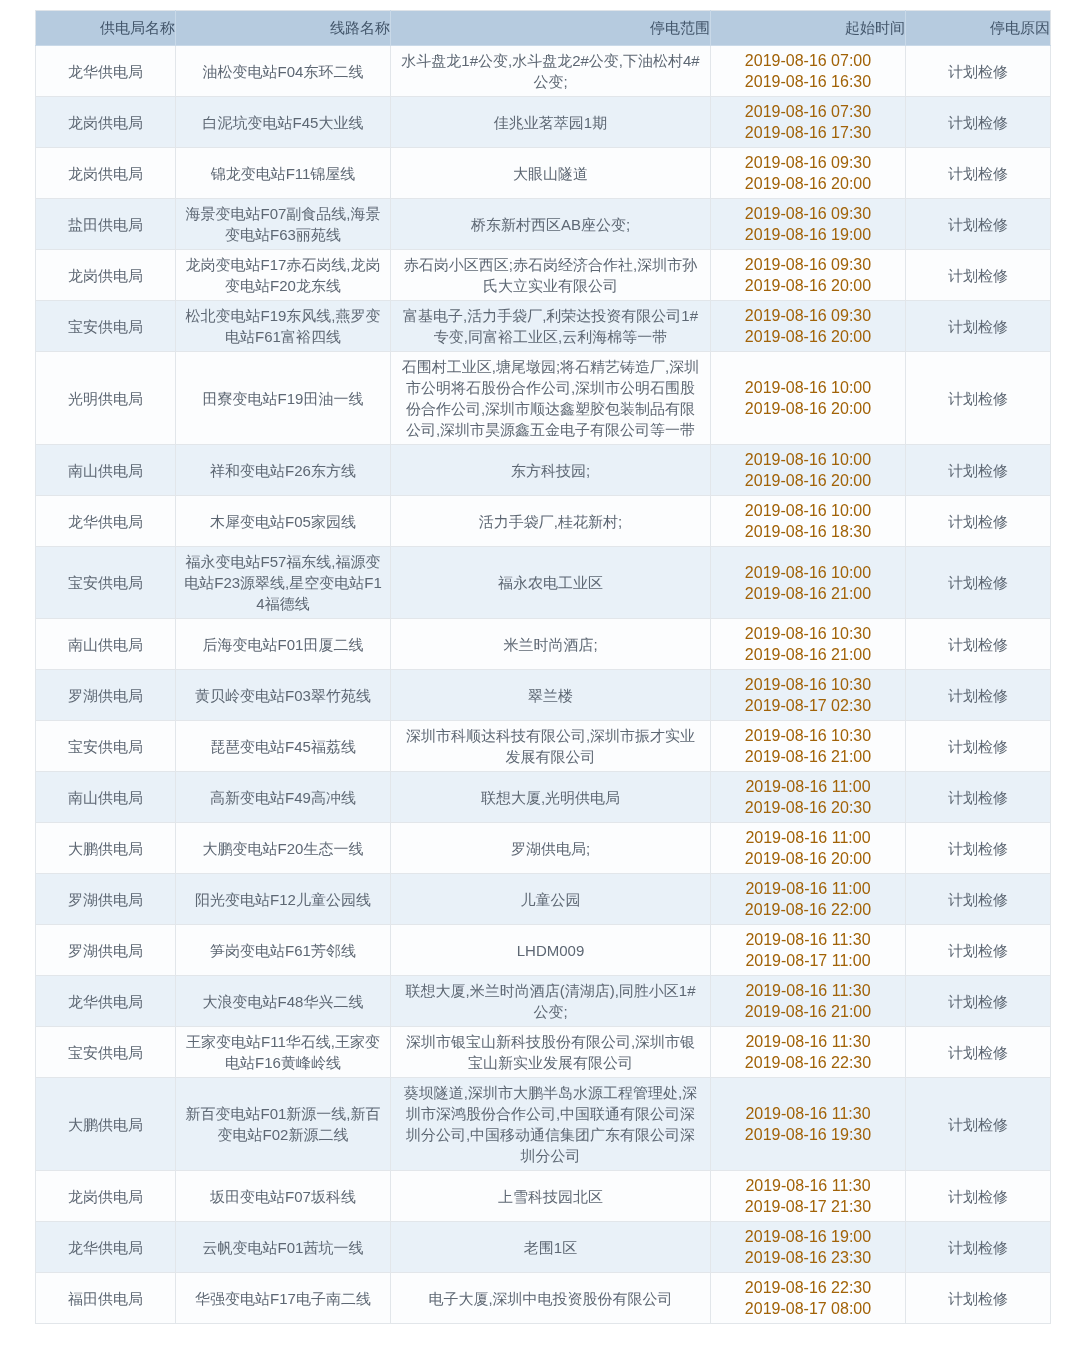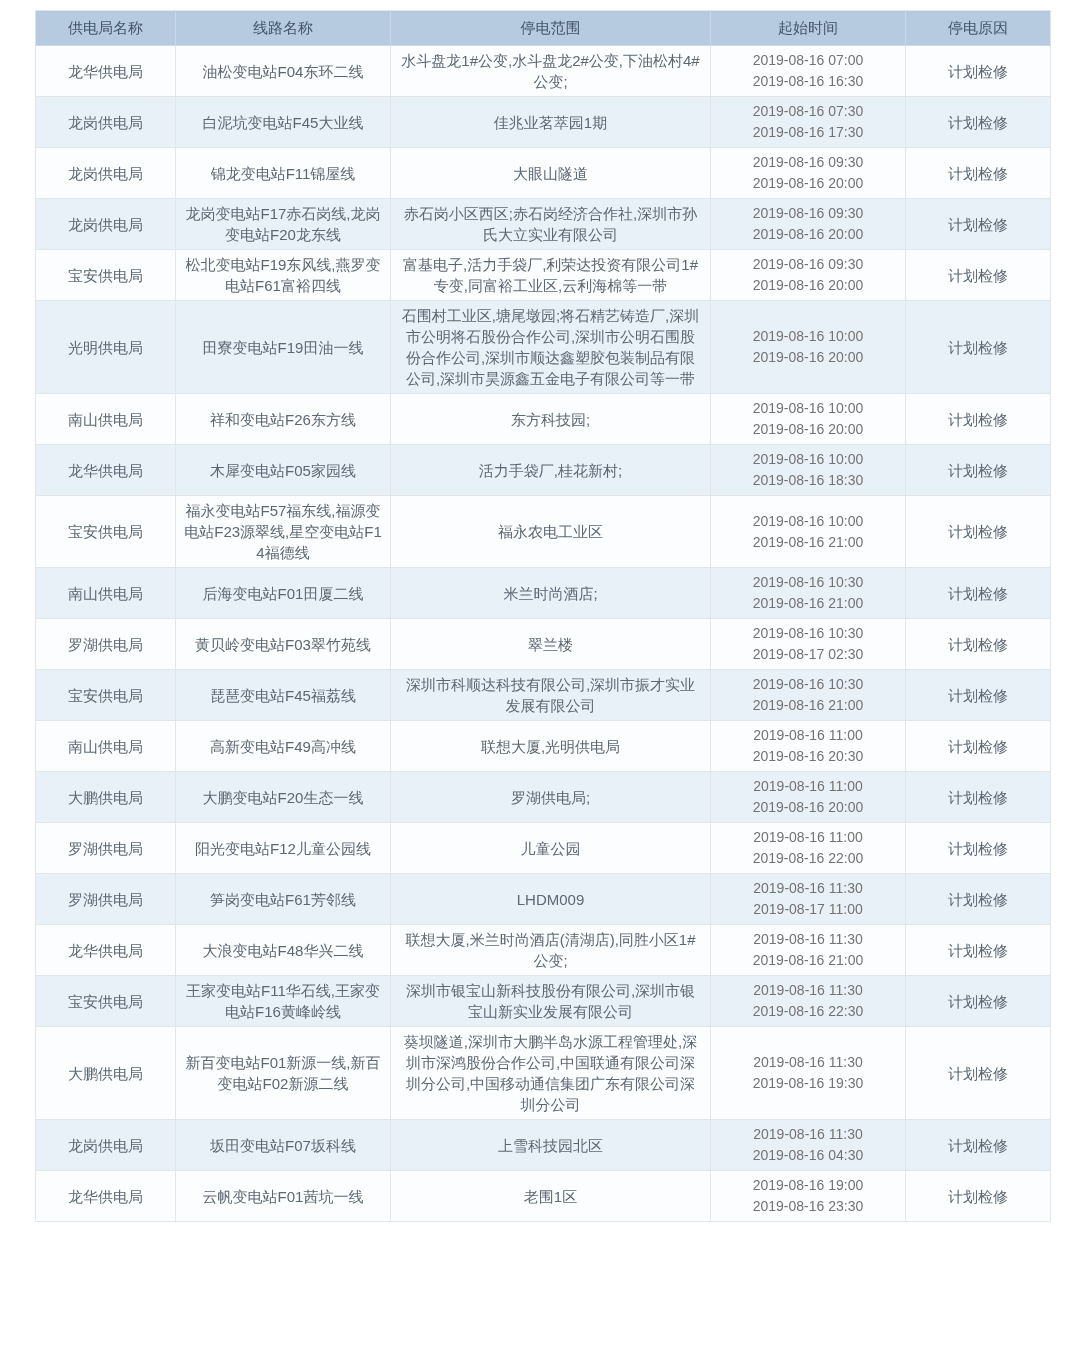--- a/index.html
+++ b/index.html
@@ -23,40 +23,40 @@
   col.c2 { width: 215px; }
   col.c3 { width: 320px; }
   col.c4 { width: 195px; }
   col.c5 { width: 145px; }
   thead th {
     background: #b6cbdf;
     color: #42556a;
     font-weight: normal;
     font-size: 15px;
     height: 35px;
-    text-align: center;
+    text-align: right;
     vertical-align: middle;
     border-left: 1px solid #c9d9e8;
     border-bottom: 1px solid #c9d9e8;
   }
   thead th:first-child { border-left: none; }
   tbody td {
     font-size: 15px;
     color: #5d6773;
     text-align: center;
     vertical-align: middle;
     height: 48px;
     padding: 4px 8px;
     line-height: 21px;
     border: 1px solid #e2e6ea;
     word-break: break-all;
     background: #fcfdfe;
   }
   tbody tr:nth-child(even) td { background: #e9f1f8; }
-  td.c-time { font-size: 14px; color: #737373; }
+  td.c-time { font-size: 16px; color: #a16207; }
   td.c-time .time-line { white-space: nowrap; }
 </style>
 </head>
 <body>
 
 <table class="outage">
   <colgroup>
     <col class="c1">
       <col class="c2">
       <col class="c3">
@@ -97,20 +97,30 @@
     <td class="c-bureau">龙岗供电局</td>
     <td class="c-line">锦龙变电站F11锦屋线</td>
     <td class="c-scope">大眼山隧道</td>
     <td class="c-time">
       <div class="time-line">2019-08-16 09:30</div>
       <div class="time-line">2019-08-16 20:00</div>
     </td>
     <td class="c-reason">计划检修</td>
   </tr>
       <tr>
+    <td class="c-bureau">盐田供电局</td>
+    <td class="c-line">海景变电站F07副食品线,海景变电站F63丽苑线</td>
+    <td class="c-scope">桥东新村西区AB座公变;</td>
+    <td class="c-time">
+      <div class="time-line">2019-08-16 09:30</div>
+      <div class="time-line">2019-08-16 19:00</div>
+    </td>
+    <td class="c-reason">计划检修</td>
+  </tr>
+      <tr>
     <td class="c-bureau">龙岗供电局</td>
     <td class="c-line">龙岗变电站F17赤石岗线,龙岗变电站F20龙东线</td>
     <td class="c-scope">赤石岗小区西区;赤石岗经济合作社,深圳市孙氏大立实业有限公司</td>
     <td class="c-time">
       <div class="time-line">2019-08-16 09:30</div>
       <div class="time-line">2019-08-16 20:00</div>
     </td>
     <td class="c-reason">计划检修</td>
   </tr>
       <tr>
@@ -262,28 +272,38 @@
       <div class="time-line">2019-08-16 19:30</div>
     </td>
     <td class="c-reason">计划检修</td>
   </tr>
       <tr>
     <td class="c-bureau">龙岗供电局</td>
     <td class="c-line">坂田变电站F07坂科线</td>
     <td class="c-scope">上雪科技园北区</td>
     <td class="c-time">
       <div class="time-line">2019-08-16 11:30</div>
-      <div class="time-line">2019-08-16 04:30</div>
+      <div class="time-line">2019-08-17 21:30</div>
     </td>
     <td class="c-reason">计划检修</td>
   </tr>
       <tr>
     <td class="c-bureau">龙华供电局</td>
     <td class="c-line">云帆变电站F01茜坑一线</td>
     <td class="c-scope">老围1区</td>
     <td class="c-time">
       <div class="time-line">2019-08-16 19:00</div>
       <div class="time-line">2019-08-16 23:30</div>
+    </td>
+    <td class="c-reason">计划检修</td>
+  </tr>
+      <tr>
+    <td class="c-bureau">福田供电局</td>
+    <td class="c-line">华强变电站F17电子南二线</td>
+    <td class="c-scope">电子大厦,深圳中电投资股份有限公司</td>
+    <td class="c-time">
+      <div class="time-line">2019-08-16 22:30</div>
+      <div class="time-line">2019-08-17 08:00</div>
     </td>
     <td class="c-reason">计划检修</td>
   </tr>
     </tbody>
 </table>
 
 </body></html>

